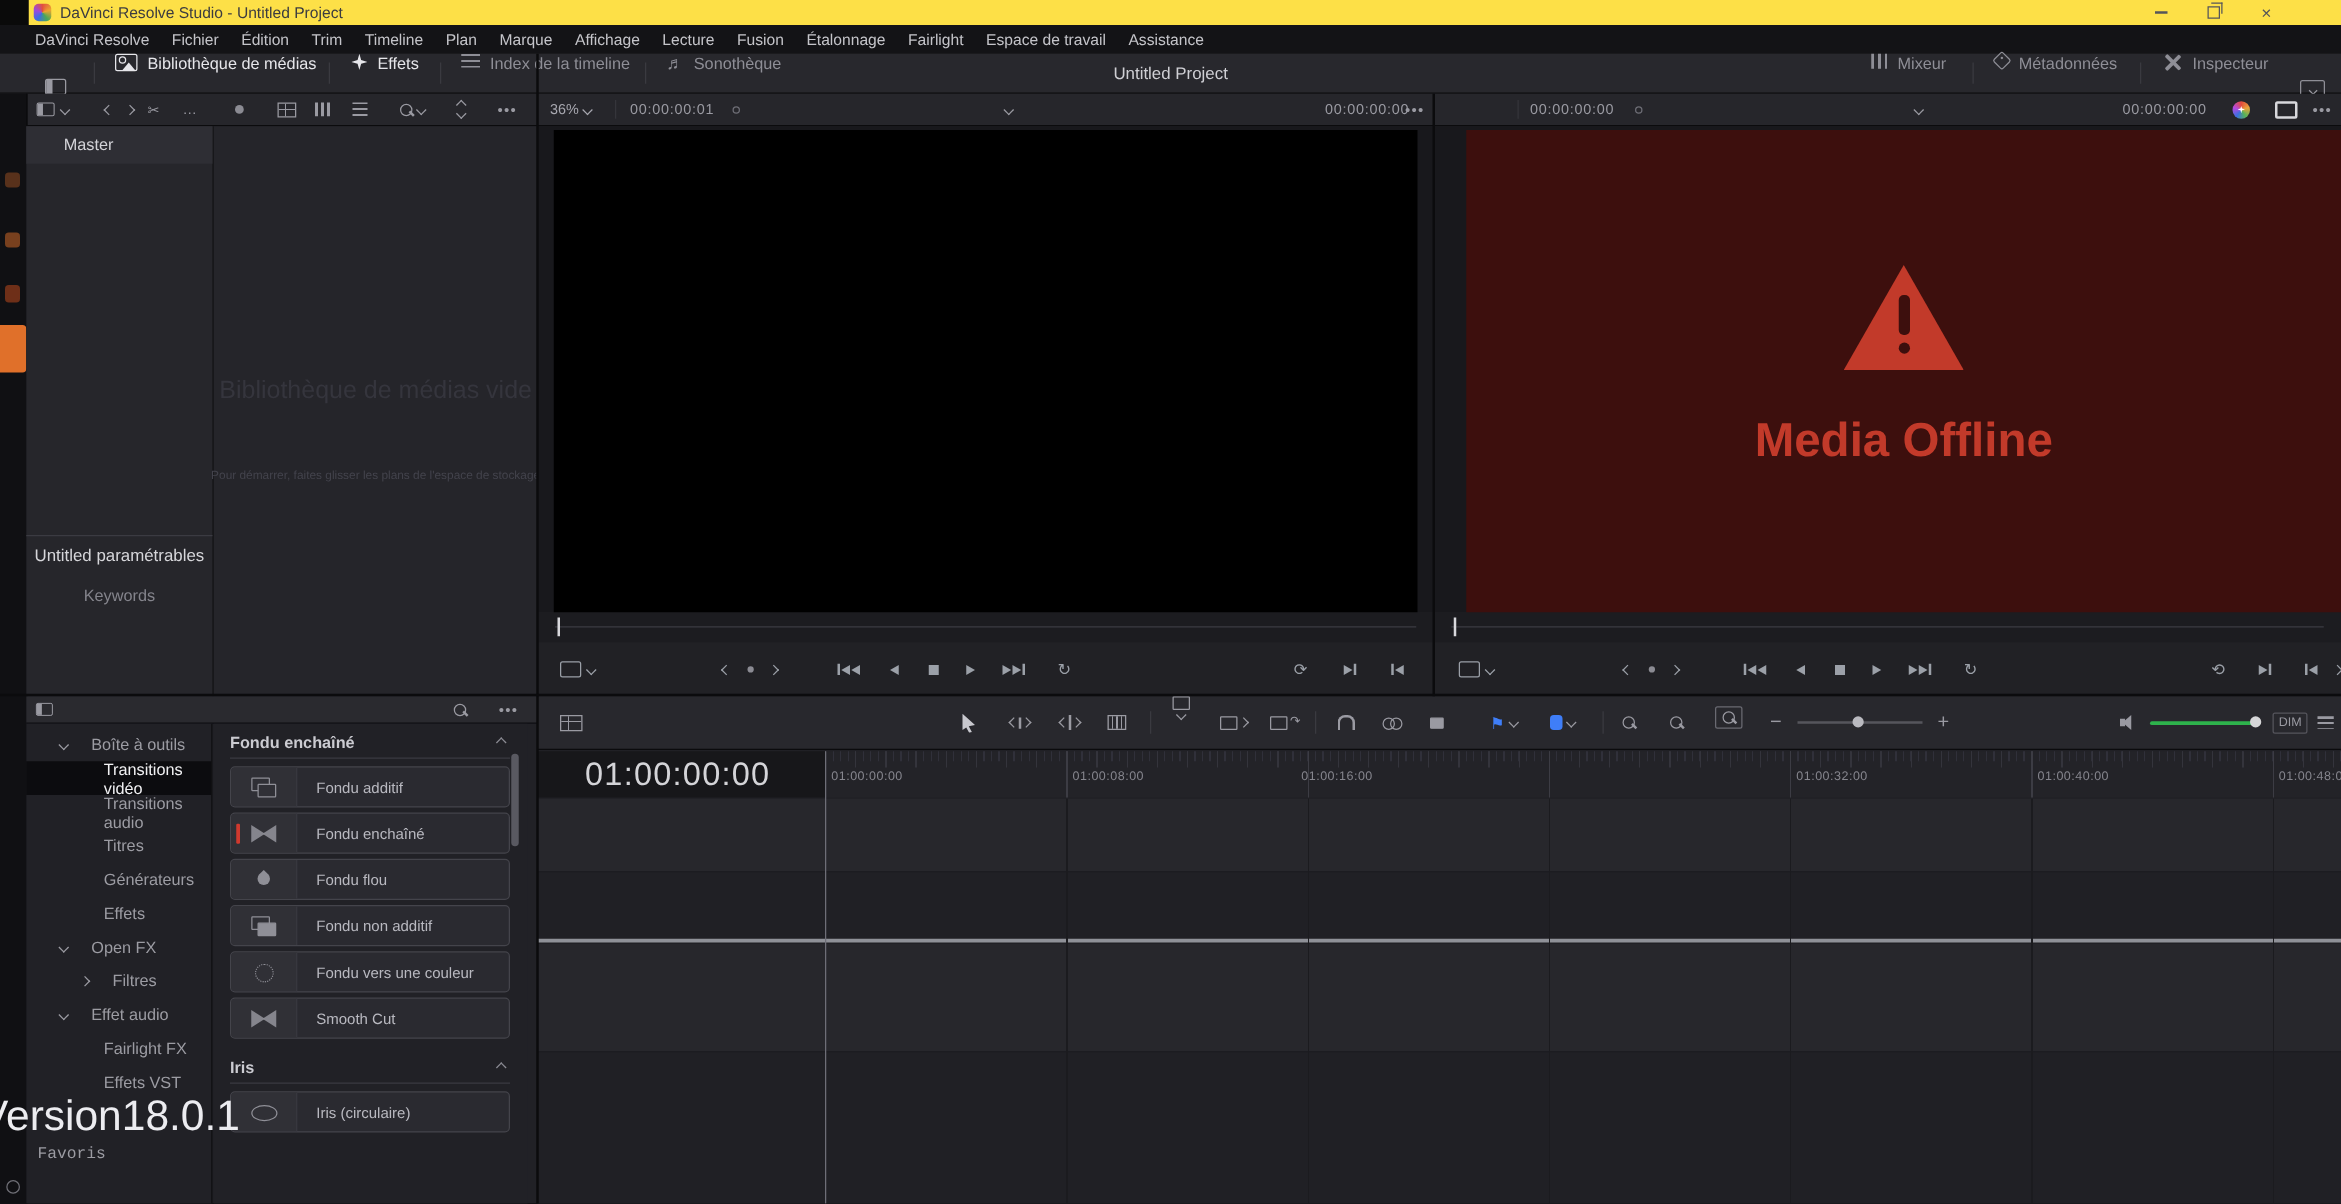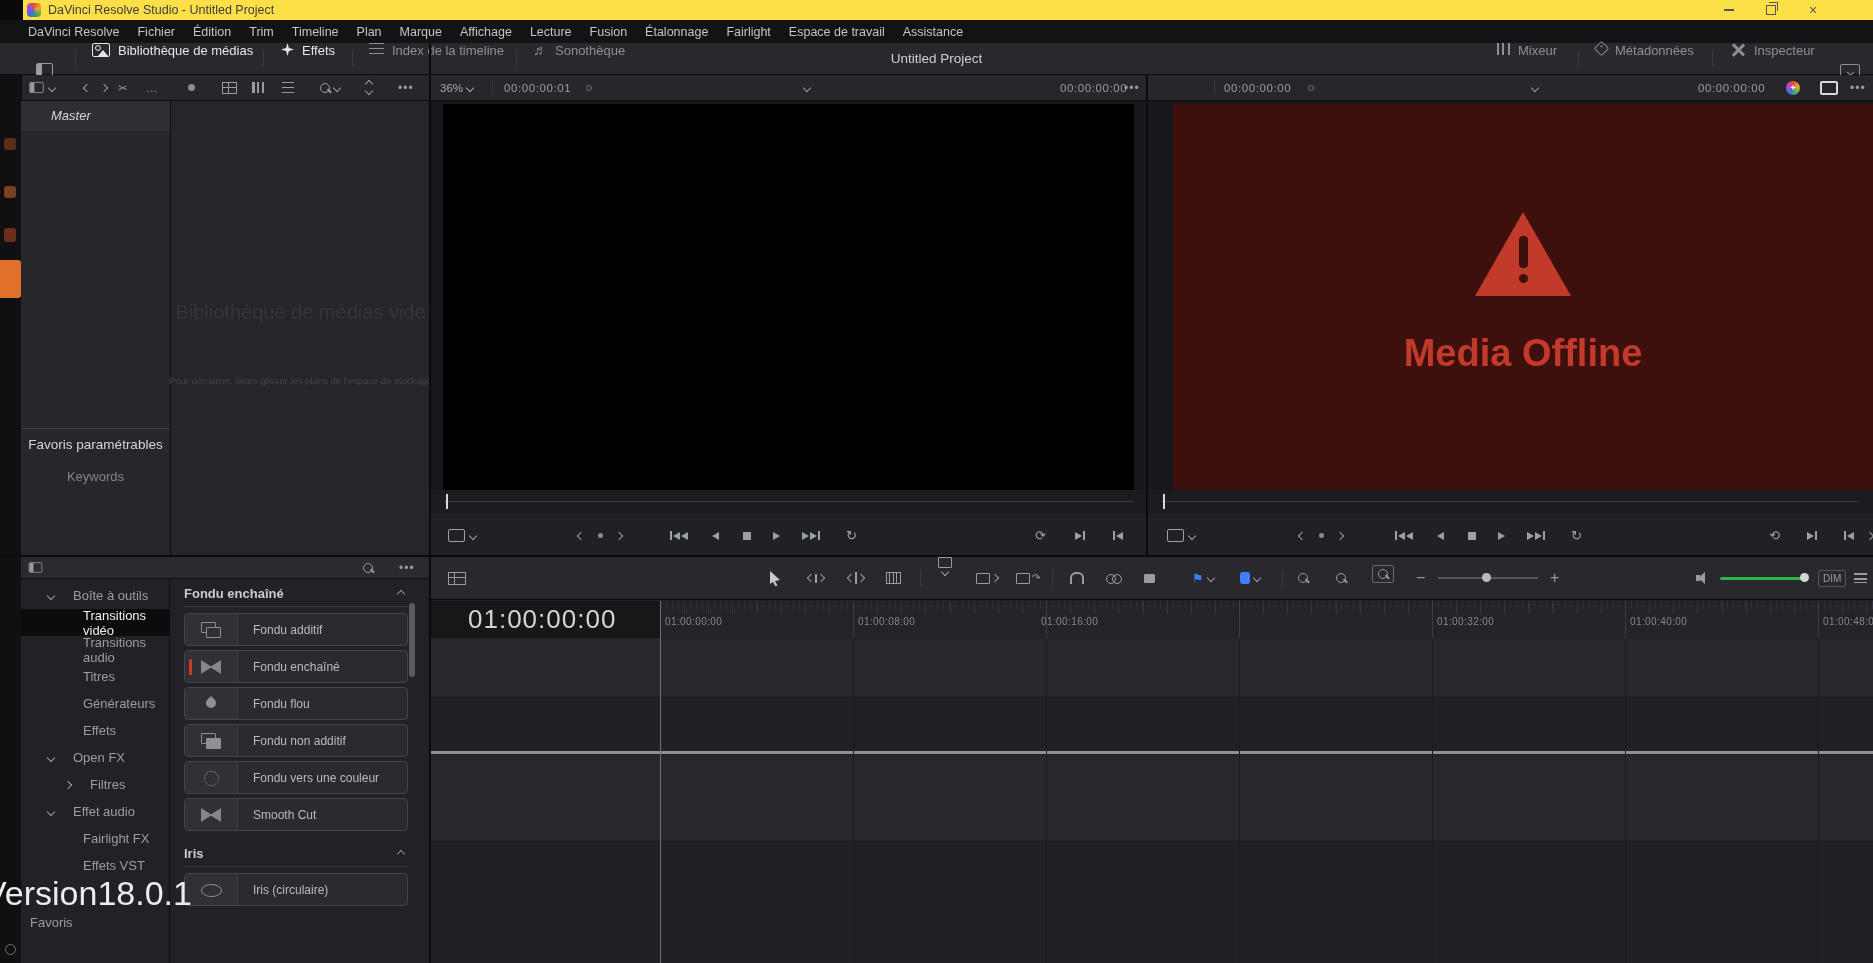--- a/index.html
+++ b/index.html
@@ -75,21 +75,21 @@
   .framebox{width:14px;height:10px;border:2px solid #d8d8dc;border-radius:2px;}
   
   .rail{position:absolute;left:0;top:75px;width:21px;height:888px;background:#101013;border-right:1px solid #0a0a0c;}
   .rail-dim{position:absolute;left:4px;width:12px;height:12px;border-radius:3px;background:#e0702a;}
   .rail-active{position:absolute;left:0;width:21px;height:38px;background:#e0702a;border-radius:0 3px 3px 0;}
   .rail-dark{position:absolute;left:4px;width:12px;height:14px;border-radius:3px;background:#6e2f18;}
   .rail-gear{position:absolute;left:5px;width:9px;height:9px;border:1.5px solid #6f6f76;border-radius:50%;}
   
   .binpanel{position:absolute;left:21px;top:101px;width:149px;height:456px;background:#26262b;border-right:1px solid #0e0e11;}
   .master-row{position:absolute;left:0;top:0;width:100%;height:30px;background:#2e2e34;line-height:30px;
-              padding-left:30px;box-sizing:border-box;font-size:13px;color:#d3d3d8;font-style:italic;}
+              padding-left:30px;box-sizing:border-box;font-size:13px;color:#d3d3d8;}
   .bin-div{position:absolute;left:0;top:327px;width:100%;height:1px;background:#3b3b42;}
   .smart-label{position:absolute;left:0;top:336px;width:100%;text-align:center;font-size:13.5px;color:#d6d6da;}
   .kw-label{position:absolute;left:0;top:368px;width:100%;text-align:center;font-size:13px;color:#84848c;}
   
   .mediaarea{position:absolute;left:171px;top:101px;width:259px;height:456px;background:#25252a;}
   .wmark{position:absolute;left:0;top:200px;width:100%;text-align:center;font-size:20px;color:#35353d;}
   .hint{position:absolute;left:50%;top:272px;transform:translateX(-50%);width:268px;text-align:center;
         font-size:9.5px;line-height:1.6;color:#43434c;}
   
   .viewbodyL{position:absolute;left:430px;top:101px;width:717px;height:389px;background:#18181c;}
@@ -365,21 +365,21 @@
     <span class="rail-dim" style="top:63px;opacity:.35;"></span>
     <span class="rail-dim" style="top:111px;opacity:.5;"></span>
     <span class="rail-dark" style="top:153px;"></span>
     <span class="rail-active" style="top:185px;"></span>
     <span class="rail-gear" style="top:869px;"></span>
   </div>
 
   <div class="binpanel">
     <div class="master-row"><span>Master</span></div>
     <div class="bin-div"></div>
-    <div class="smart-label">Favoris paramétrables</div>
+    <div class="smart-label">Untitled paramétrables</div>
     <div class="kw-label">Keywords</div>
   </div>
 
   <div class="mediaarea">
     <div class="wmark">Bibliothèque de médias vide</div>
     <div class="hint">Pour démarrer, faites glisser les plans de l'espace de stockage</div>
   </div>
 
   <div class="viewbodyL">
     <div class="videoblack"></div>
@@ -555,21 +555,21 @@
 
         <span>Fairlight FX</span>
       </div>
 
       <div class="tree-item" data-indent="1" data-chevron="none" data-selected="false">
 
         <span>Effets VST</span>
       </div>
     </div>
   <div class="abs" style="left:21px;top:579px;width:149px;height:384px;pointer-events:none;">
-    <div class="fav-row" style="pointer-events:auto;">Favoris</div>
+    <div class="fav-row" style="pointer-events:auto;font-family:Liberation Mono, monospace;">Favoris</div>
   </div>
   <div class="version-overlay">Version18.0.1</div>
 
   <div class="efflist">
     <div class="fx-sec"><span>Fondu enchaîné</span><i class="cv up"></i></div>
     <div class="fx-list">
 
         <div class="fx-item" data-icon="overlap" data-tag="false">
           <span class="fx-ico">
             <i class="ig"></i>

